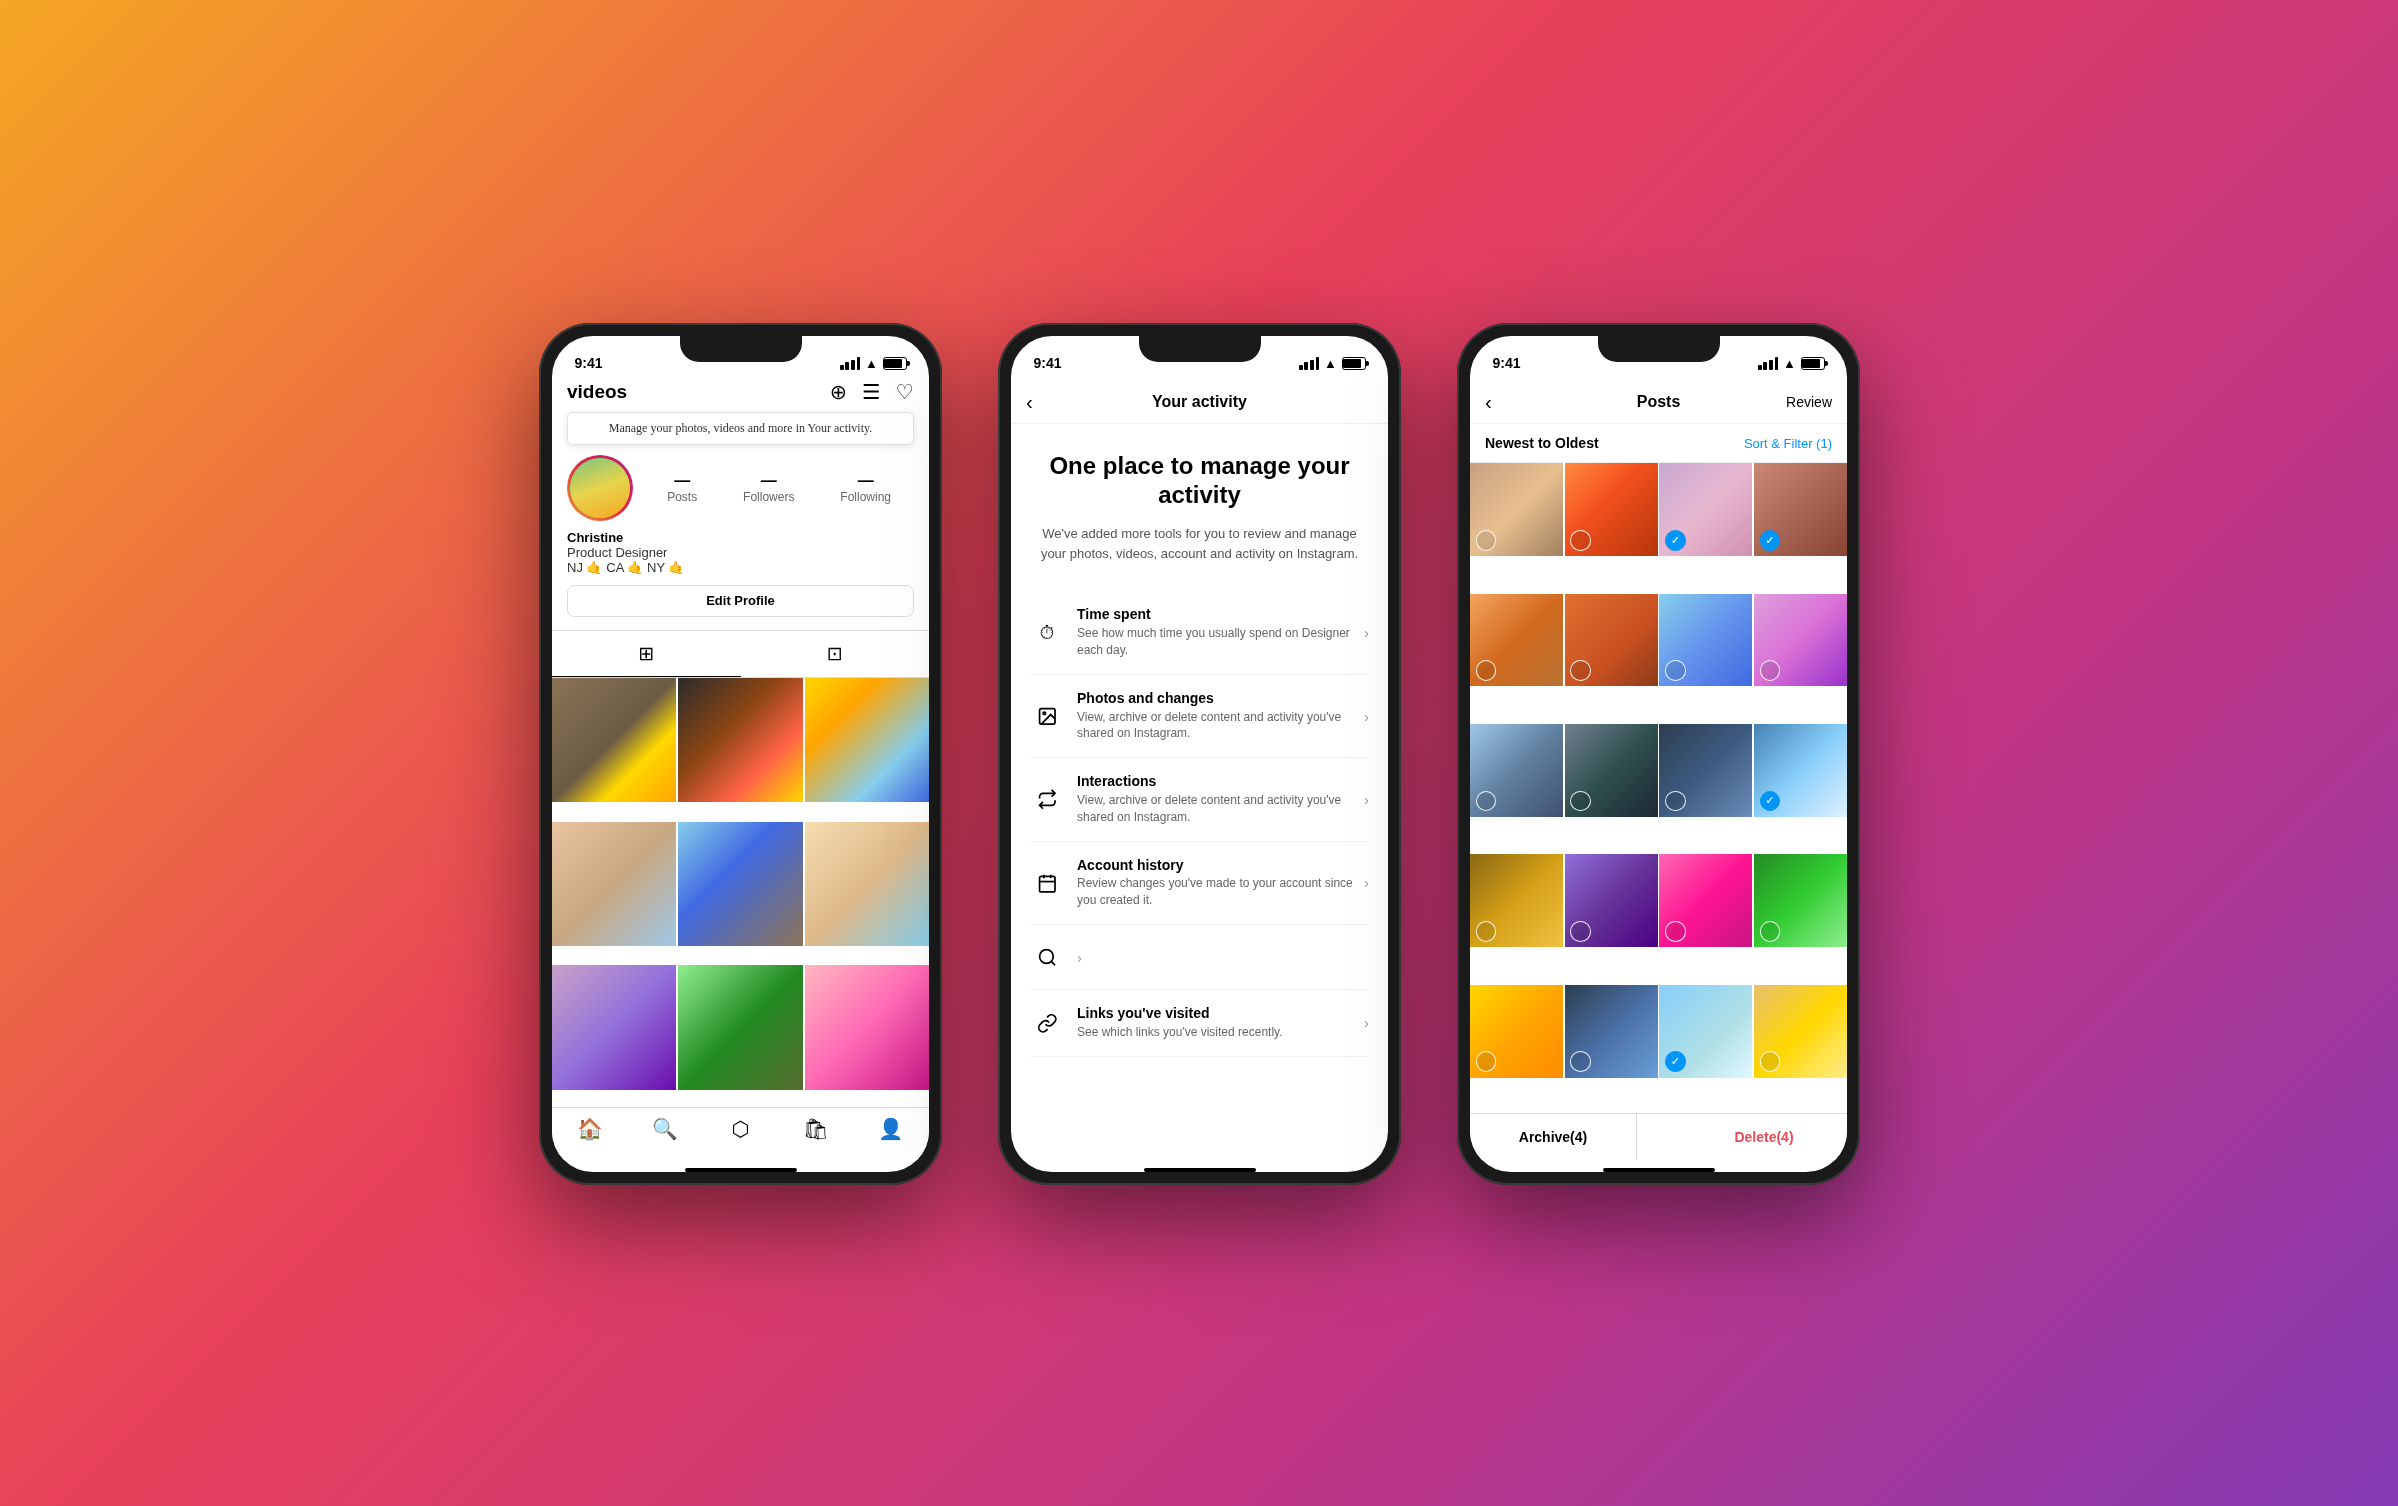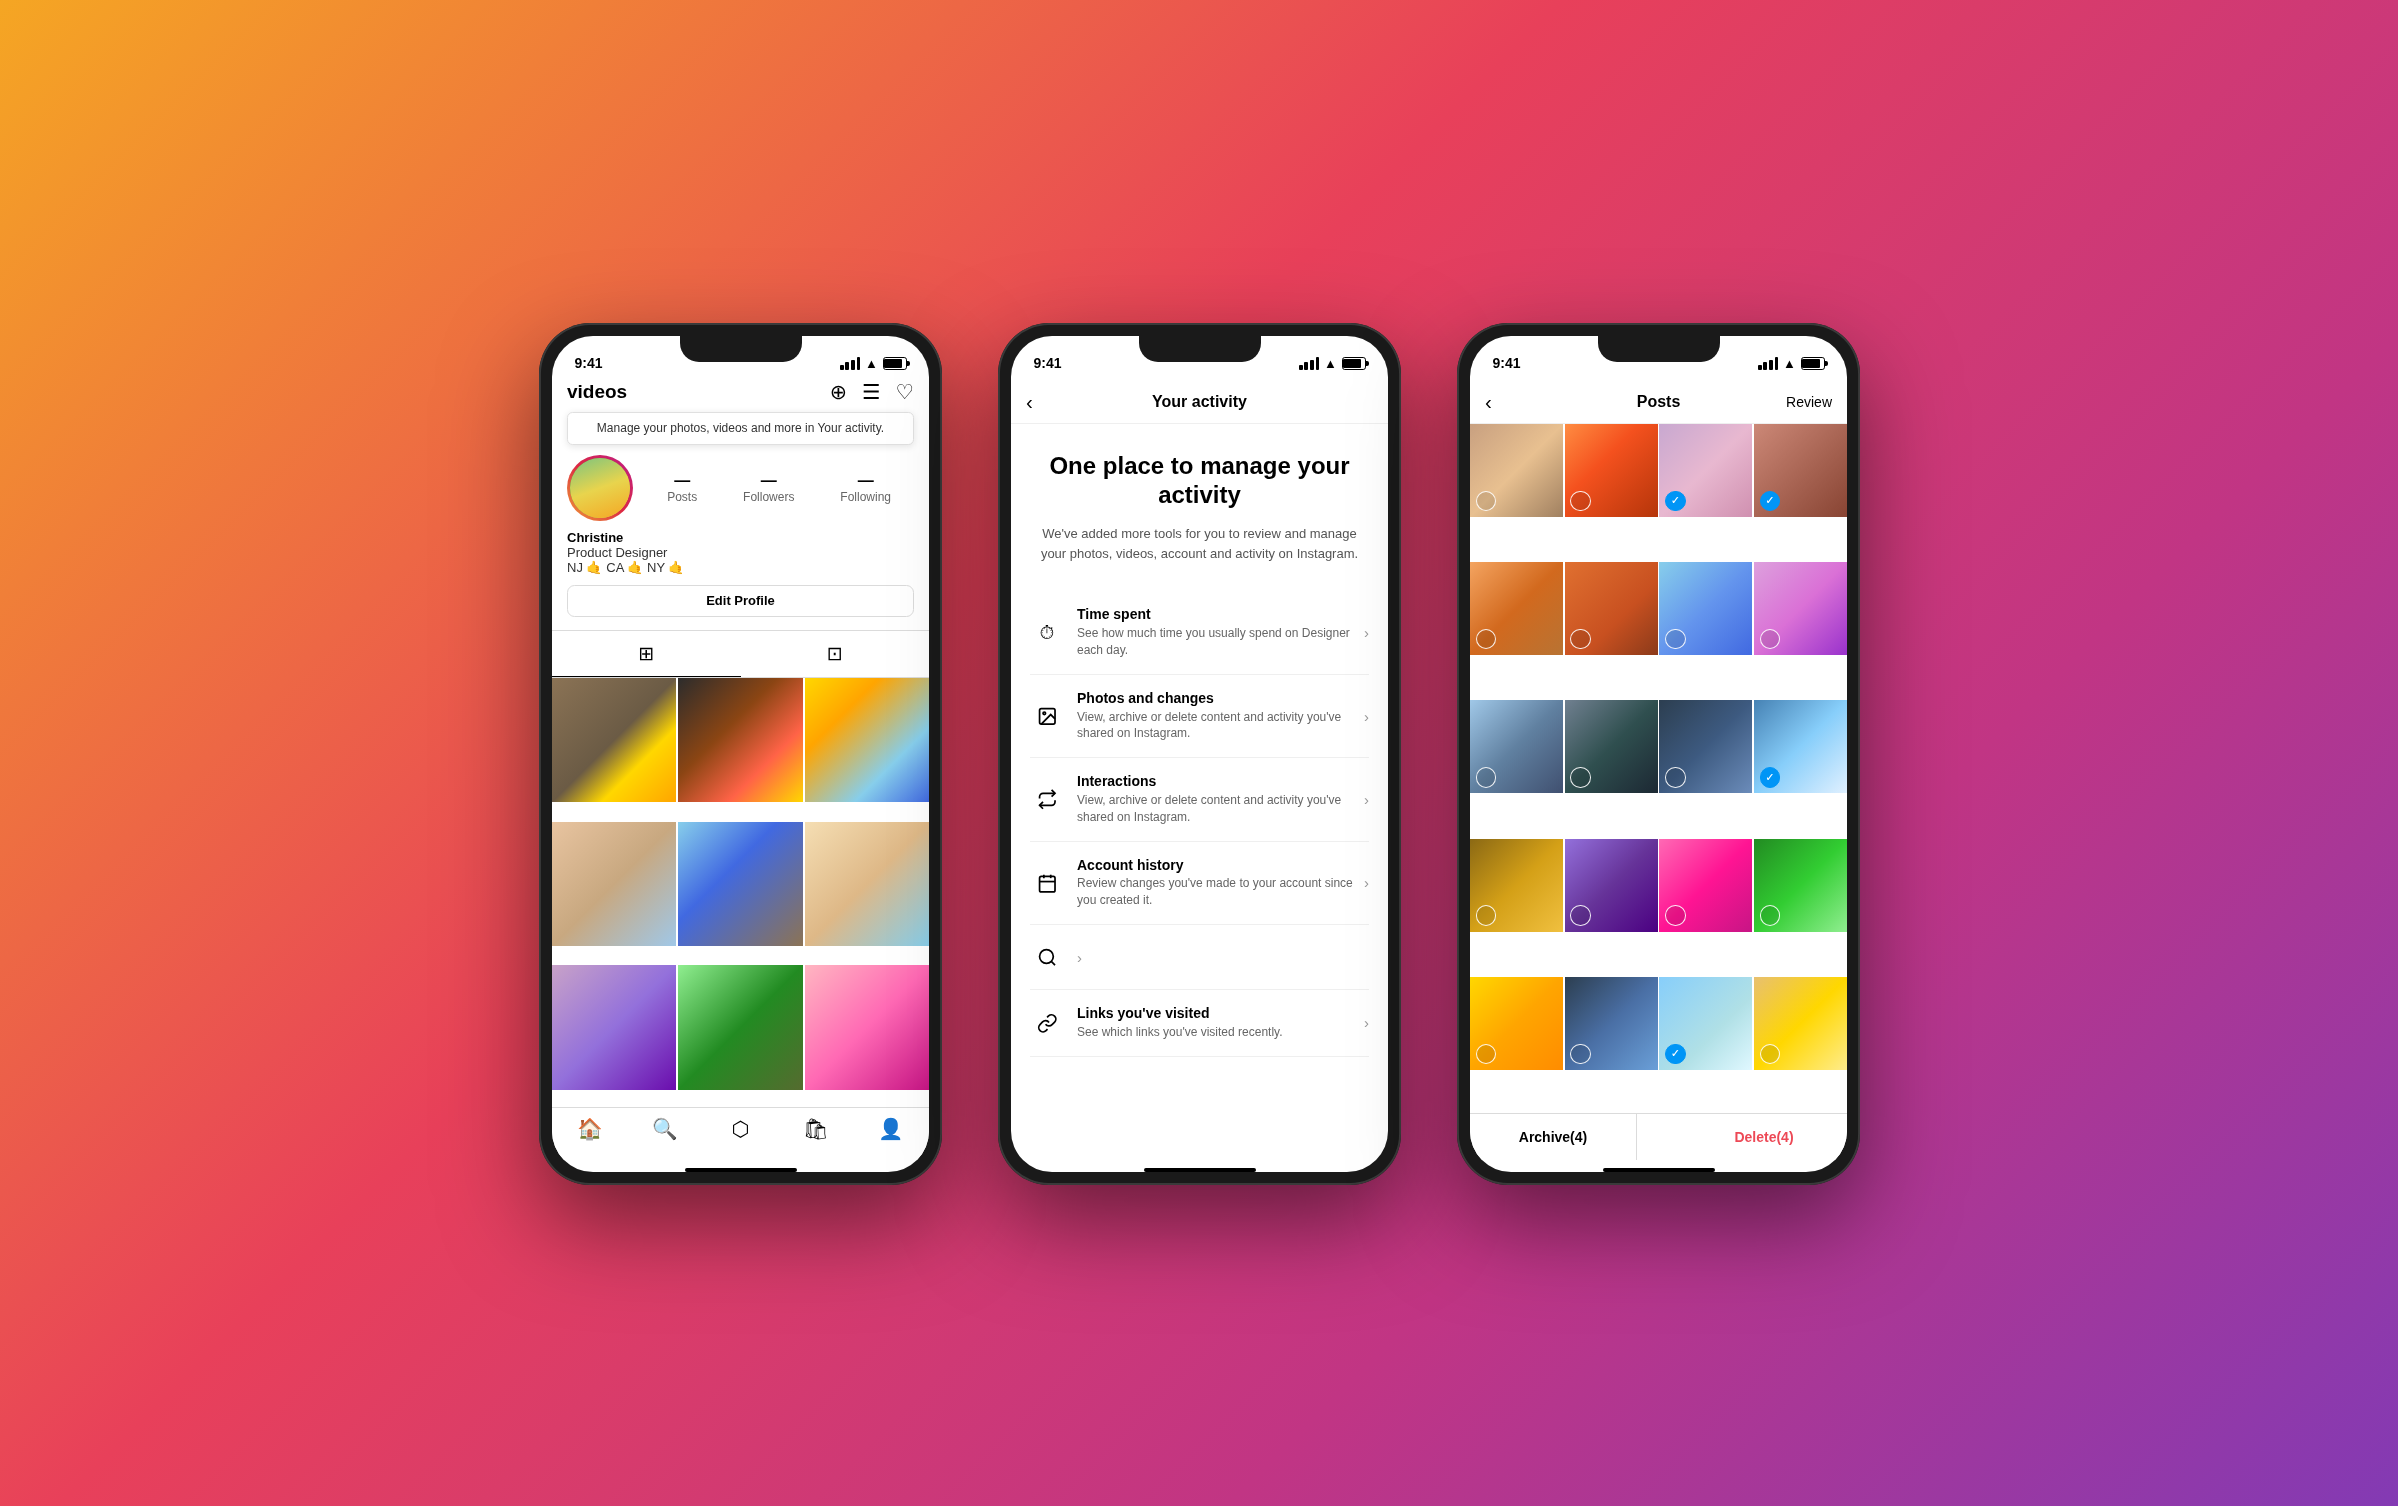--- a/index.html
+++ b/index.html
@@ -117,20 +117,21 @@
       background: #fff;
       border: 0.9px solid #e0e0e0;
       border-radius: 5.6px;
       padding: 7.5px 11.2px;
       margin: 0 15px 9.4px;
       text-align: center;
       font-size: 12px;
       color: #333;
       line-height: 1.4;
       box-shadow: 0 1.9px 7.5px rgba(0,0,0,0.1);
+      font-family: Liberation Serif, serif;
     }
 
     .profile-stats {
       display: flex;
       align-items: center;
       padding: 0 15px 9.4px;
       gap: 11.2px;
     }
 
     .avatar-circle {
@@ -670,20 +671,24 @@
         </div>
       </div>
     </div>
 
     <div class="posts-screen-header">
       <span class="back-btn">‹</span>
       <span class="posts-title">Posts</span>
       <span class="cancel-btn">Review</span>
     </div>
 
+    <div class="posts-filter-bar">
+      <span class="filter-label">Newest to Oldest</span>
+      <span class="sort-filter-btn">Sort &amp; Filter (1)</span>
+    </div>
 
     <div class="posts-grid-select">
       <div class="select-thumb g1">
         <div class="select-circle"></div>
       </div>
       <div class="select-thumb g2">
         <div class="select-circle"></div>
       </div>
       <div class="select-thumb g3">
         <div class="select-circle selected">✓</div>

